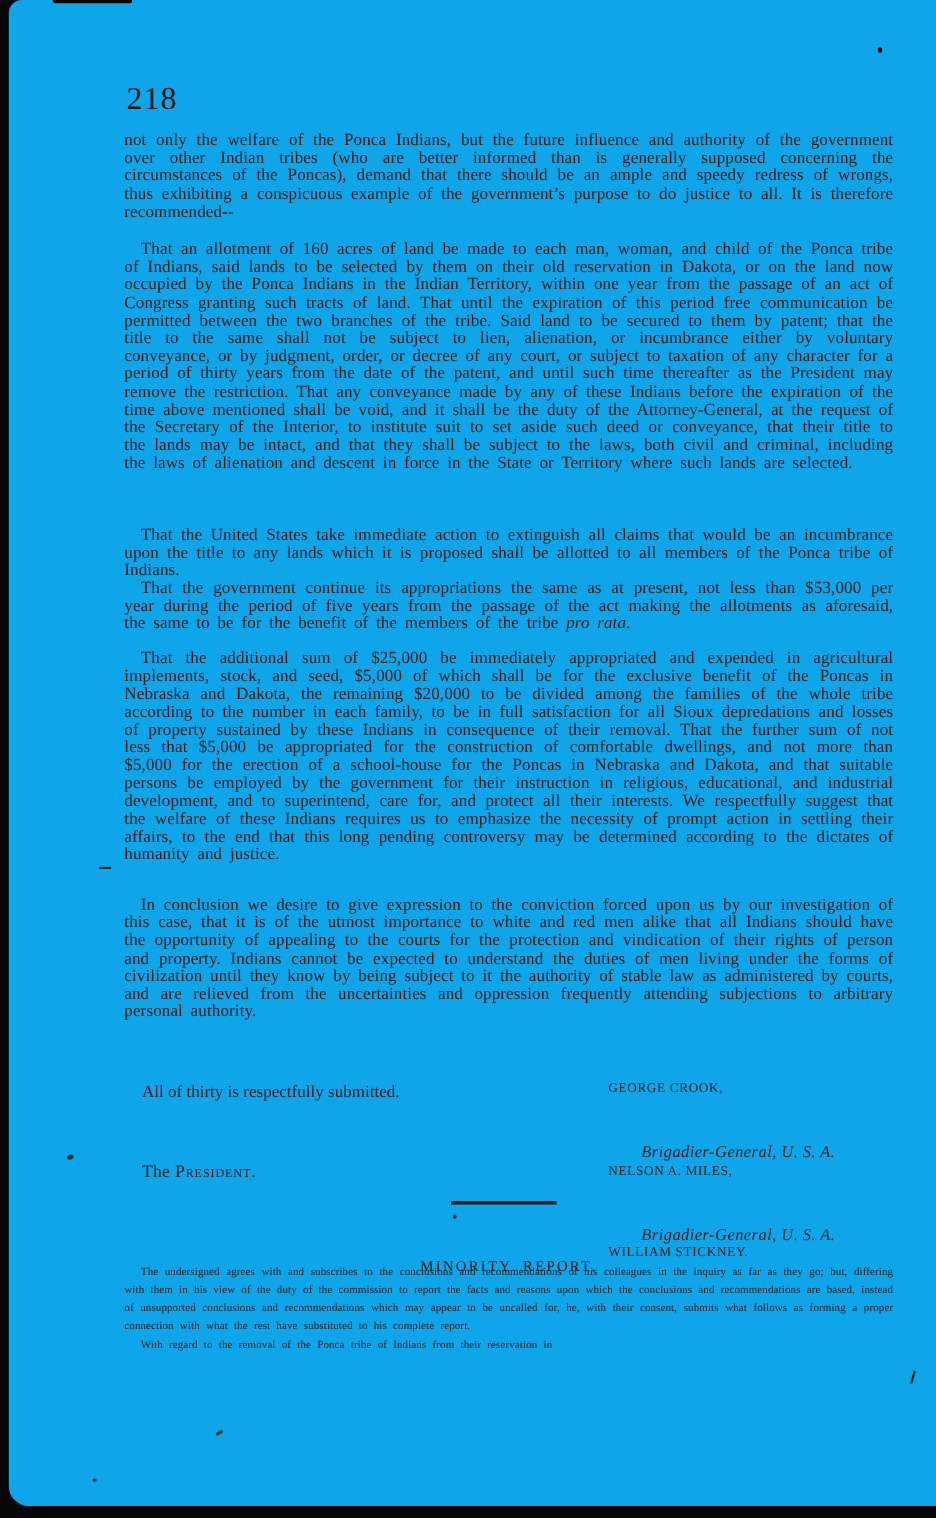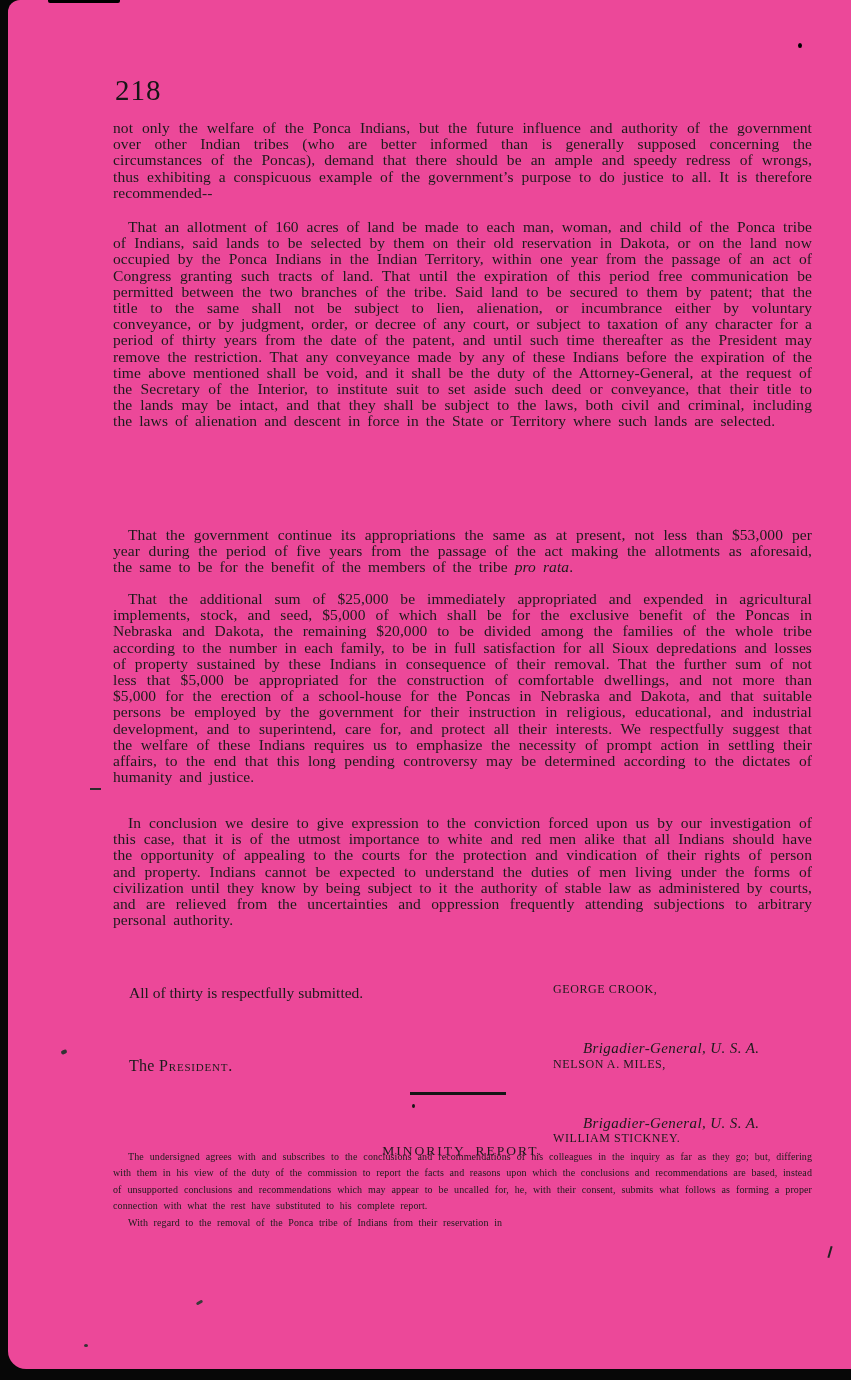--- a/index.html
+++ b/index.html
@@ -3,21 +3,21 @@
 <meta charset="utf-8">
 <style>
   html,body { margin:0; padding:0; background:#ffffff; }
   .scan {
     position:relative; width:851px; height:1380px;
     background:#070707; overflow:hidden;
     font-family:"Liberation Serif","DejaVu Serif",serif;
   }
   .page {
     position:absolute; left:8px; top:0; right:0; bottom:11px;
-    background:#ec4899;
+    background:#0ea5e9;
     border-radius:12px 0 0 18px;
   }
   .content {
     position:absolute; left:105px; top:0; width:699px; height:100%;
     color:#1b1b1b;
   }
   .pagenum {
     position:absolute; left:2px; top:74px;
     font-size:29px; letter-spacing:1px; color:#161616;
   }
@@ -72,20 +72,21 @@
 <body>
 
 <div class="scan">
   <div class="page">
     <div class="content">
 
       <div class="pagenum">218</div>
 
       <p class="para p1">not only the welfare of the Ponca Indians, but the future influence and authority of the government over other Indian tribes (who are better informed than is generally supposed concerning the circumstances of the Poncas), demand that there should be an ample and speedy redress of wrongs, thus exhibiting a conspicuous example of the government’s purpose to do justice to all.  It is therefore recommended--</p>
       <p class="para ind p2">That an allotment of 160 acres of land be made to each man, woman, and child of the Ponca tribe of Indians, said lands to be selected by them on their old reservation in Dakota, or on the land now occupied by the Ponca Indians in the Indian Territory, within one year from the passage of an act of Congress granting such tracts of land. That until the expiration of this period free communication be permitted between the two branches of the tribe.  Said land to be secured to them by patent; that the title to the same shall not be subject to lien, alienation, or incumbrance either by voluntary conveyance, or by judgment, order, or decree of any court, or subject to taxation of any character for a period of thirty years from the date of the patent, and until such time thereafter as the President may remove the restriction.  That any conveyance made by any of these Indians before the expiration of the time above mentioned shall be void, and it shall be the duty of the Attorney-General, at the request of the Secretary of the Interior, to institute suit to set aside such deed or conveyance, that their title to the lands may be intact, and that they shall be subject to the laws, both civil and criminal, including the laws of alienation and descent in force in the State or Territory where such lands are selected.</p>
+      <p class="para ind p3">That the United States take immediate action to extinguish all claims that would be an incumbrance upon the title to any lands which it is proposed shall be allotted to all members of the Ponca tribe of Indians.</p>
 
       <p class="para ind p4"><span>That the government continue its appropriations the same as at present, not less than $53,000 per year during the period of five years from the passage of the act making the allotments as aforesaid, the same to be for the benefit of the members of the tribe </span><i>pro rata</i><span>.</span></p>
 
       <p class="para ind p5">That the additional sum of $25,000 be immediately appropriated and expended in agricultural implements, stock, and seed, $5,000 of which shall be for the exclusive benefit of the Poncas in Nebraska and Dakota, the remaining $20,000 to be divided among the families of the whole tribe according to the number in each family, to be in full satisfaction for all Sioux depredations and losses of property sustained by these Indians in consequence of their removal.  That the further sum of not less that $5,000 be appropriated for the construction of comfortable dwellings, and not more than $5,000 for the erection of a school-house for the Poncas in Nebraska and Dakota, and that suitable persons be employed by the government for their instruction in religious, educational, and industrial development, and to superintend, care for, and protect all their interests.  We respectfully suggest that the welfare of these Indians requires us to emphasize the necessity of prompt action in settling their affairs, to the end that this long pending controversy may be determined according to the dictates of humanity and justice.</p>
       <p class="para ind p6">In conclusion we desire to give expression to the conviction forced upon us by our investigation of this case, that it is of the utmost importance to white and red men alike that all Indians should have the opportunity of appealing to the courts for the protection and vindication of their rights of person and property.  Indians cannot be expected to understand the duties of men living under the forms of civilization until they know by being subject to it the authority of stable law as administered by courts, and are relieved from the uncertainties and oppression frequently attending subjections to arbitrary personal authority.</p>
 
       <div class="sigrow">
         <span class="submitted">All of thirty is respectfully submitted.</span>
         <div class="sigblock">
           <div class="signame">GEORGE CROOK,</div>

